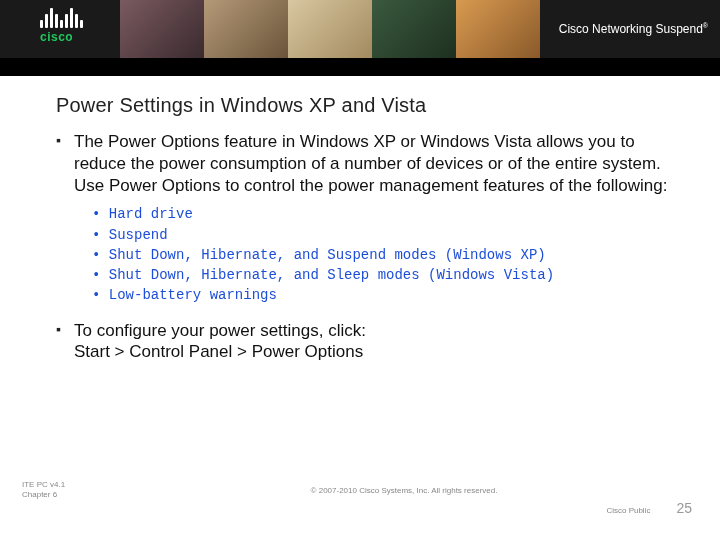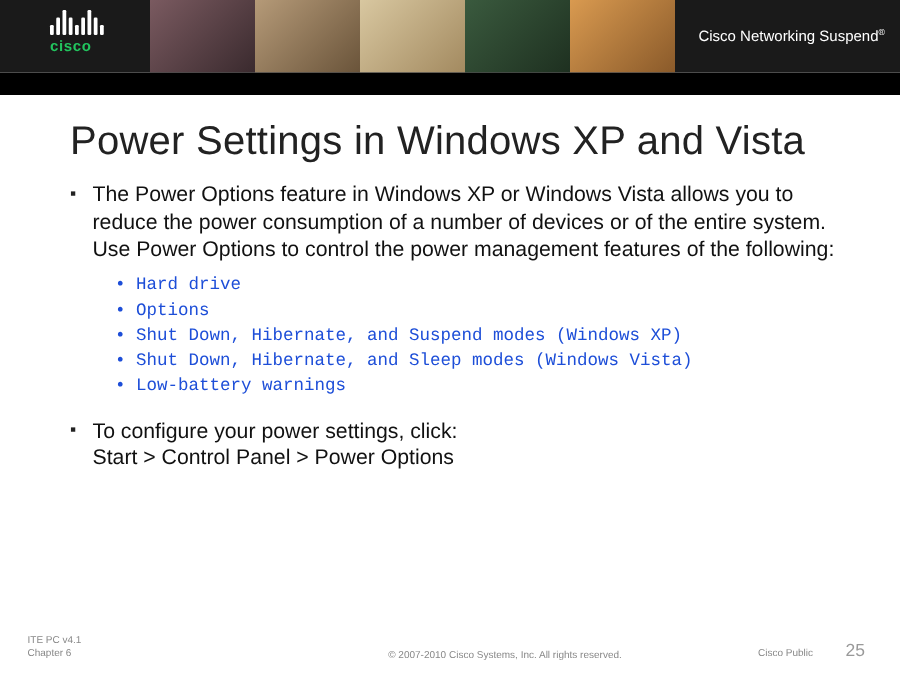--- a/index.html
+++ b/index.html
@@ -20,30 +20,30 @@
   .cisco-bars span { width: 3px; background: #fff; display: inline-block; border-radius: 1px; }
   .b1{height:8px}.b2{height:14px}.b3{height:20px}.b4{height:14px}.b5{height:8px}
   .b6{height:14px}.b7{height:20px}.b8{height:14px}.b9{height:8px}
   .cisco-text { font-size: 12px; letter-spacing: 0.5px; font-weight: bold; margin-top: 2px; }
   .academy { position: absolute; right: 12px; top: 22px; color: #fff; font-size: 12px; }
   .academy sup { font-size: 7px; vertical-align: super; }
   .blackbar { width: 100%; height: 18px; background: #000; }
 
   
   .content { padding: 18px 46px 0 56px; }
-  .title { font-size: 32px; font-weight: normal; color: #222; margin-bottom: 14px; letter-spacing: 0.2px; }
+  .title { font-size: 20px; font-weight: normal; color: #222; margin-bottom: 14px; letter-spacing: 0.2px; }
   .bullet-top { position: relative; padding-left: 18px; font-size: 17px; line-height: 1.28; color: #111; margin-bottom: 8px; }
   .bullet-top::before { content: "▪"; position: absolute; left: 0; top: 1px; font-size: 14px; color: #222; }
   .sublist { padding-left: 36px; margin-top: 2px; margin-bottom: 14px; }
   .sub { font-size: 14px; line-height: 1.45; color: #1d4ed8; font-family: Liberation Mono, monospace; }
   .sub::before { content: "• "; }
   .cfg-path { display: block; }
 
   
-  .footer { position: absolute; left: 0; right: 0; bottom: 12px; display: flex; align-items: flex-end; padding: 0 28px 0 22px; font-size: 8px; color: #888; }
+  .footer { position: absolute; left: 0; right: 0; bottom: 24px; display: flex; align-items: center; padding: 0 28px 0 22px; font-size: 8px; color: #888; }
   .footer-left { line-height: 1.3; }
   .footer-center { position: absolute; left: 50%; transform: translateX(-50%); margin-left: 44px; }
   .footer-right { margin-left: auto; display: flex; align-items: baseline; gap: 26px; margin-top: 36px; }
   .pagenum { font-size: 14px; color: #999; }
 </style>
 </head>
 <body>
 
 <div class="slide">
 
@@ -76,21 +76,21 @@
   <div class="blackbar"></div>
 
   <div class="content">
     <h1 class="title">Power Settings in Windows XP and Vista</h1>
 
     <div class="bullet-top">
       <span>The Power Options feature in Windows XP or Windows Vista allows you to reduce the power consumption of a number of devices or of the entire system. Use Power Options to control the power management features of the following:</span>
     </div>
     <div class="sublist">
       <div class="sub">Hard drive</div>
-      <div class="sub">Options</div>
+      <div class="sub">Suspend</div>
       <div class="sub">Shut Down, Hibernate, and Suspend modes (Windows XP)</div>
       <div class="sub">Shut Down, Hibernate, and Sleep modes (Windows Vista)</div>
       <div class="sub">Low-battery warnings</div>
     </div>
 
     <div class="bullet-top">
       <span>To configure your power settings, click:</span>
       <span class="cfg-path">Start &gt; Control Panel &gt; Power Options</span>
     </div>
   </div>

